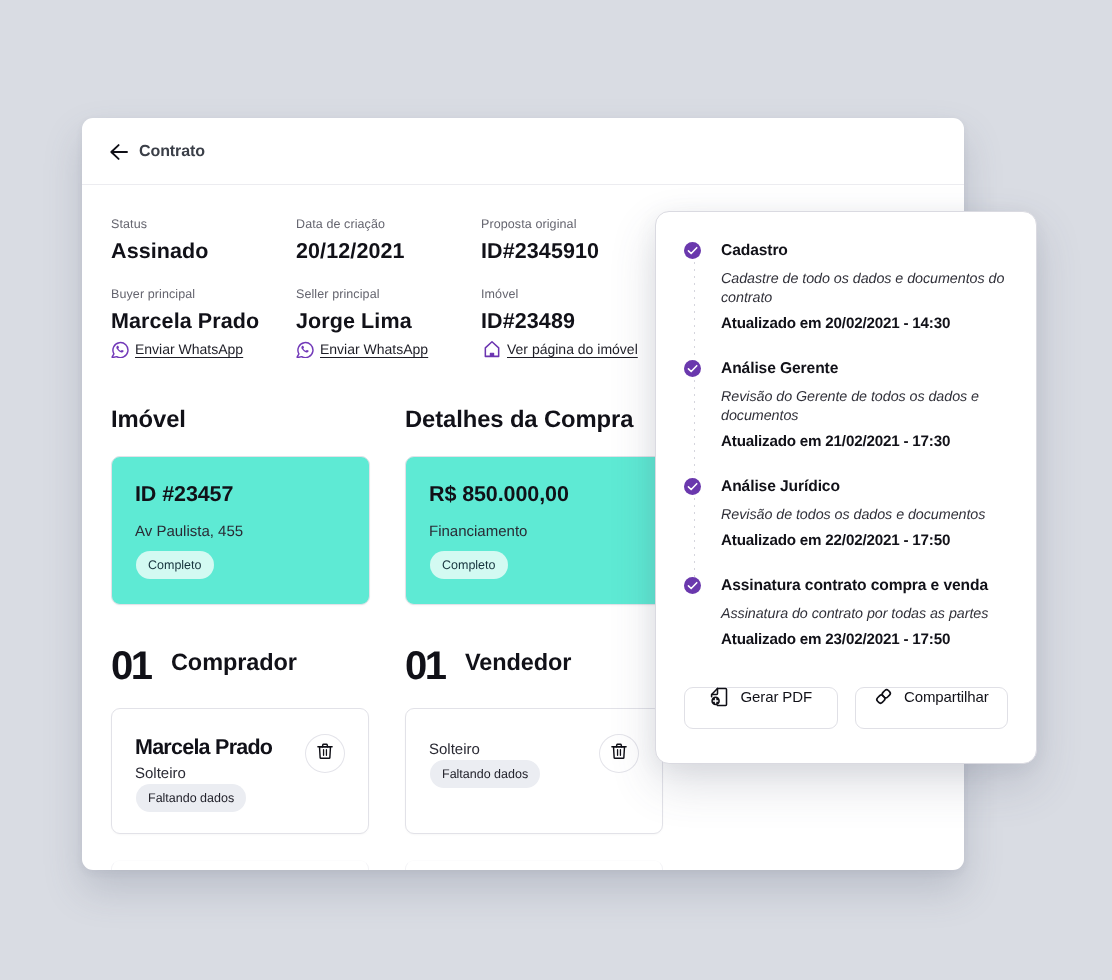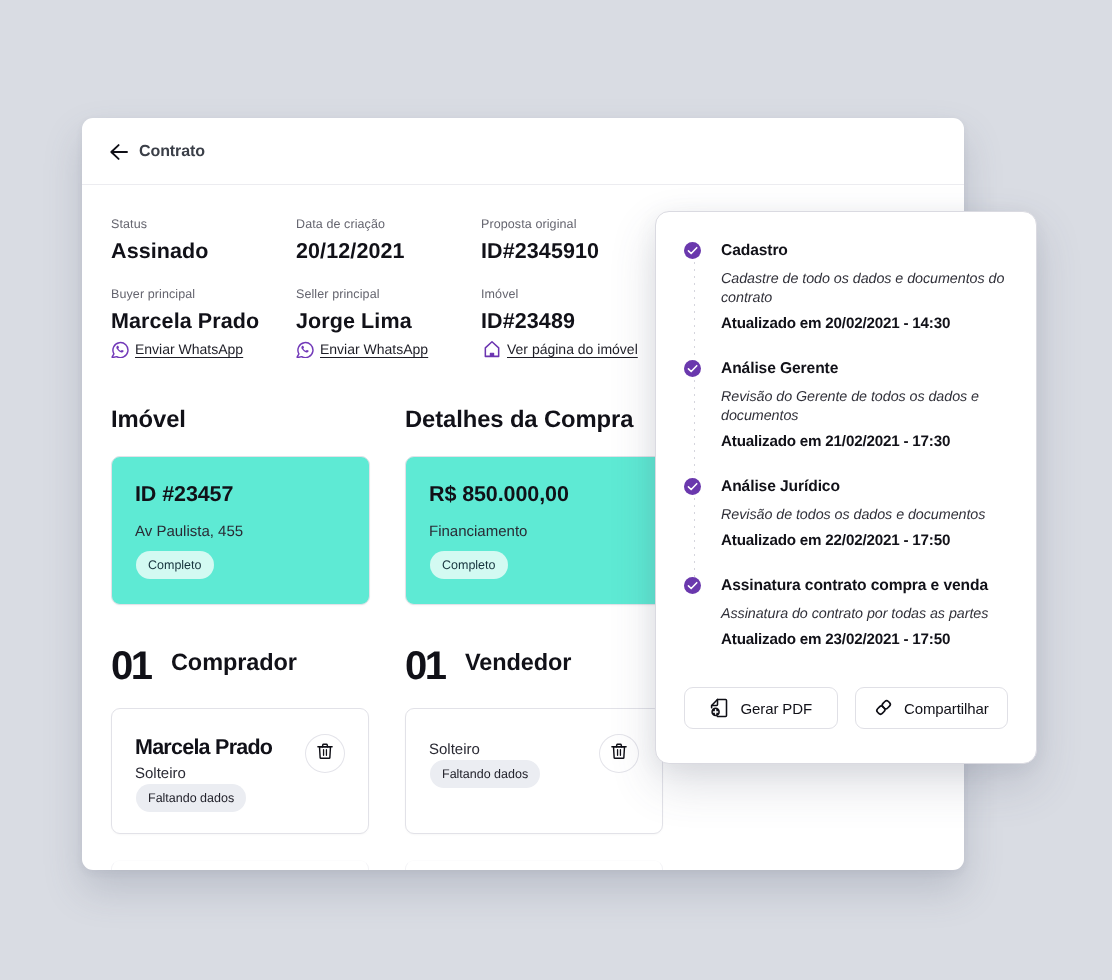--- a/index.html
+++ b/index.html
@@ -93,21 +93,21 @@
   }
   .step.last { padding-bottom: 0; }
   .step.last::before { display: none; }
   .step-check { position: absolute; left: 0; top: 1px; width: 18px; height: 18px; display:block; }
   .step-title { font-size: 15.6px; font-weight: bold; color: #111118; letter-spacing: -.1px; line-height: 20px; }
   .step-desc { font-size: 14.3px; color: #303039; line-height: 19px; margin-top: 9px; letter-spacing: -.05px; font-style: italic; }
   .step-upd { font-size: 15.2px; font-weight: bold; color: #111118; margin-top: 6px; line-height: 19px; letter-spacing: -.2px; }
 
   .panel-actions { display: flex; gap: 17px; margin-top: 38px; }
   .pbtn { height: 42px; border: 1px solid #e0e0e6; border-radius: 9px; background: #fff;
-          display: flex; align-items: center; justify-content: center; gap: 11px;
+          display: flex; align-items: flex-start; justify-content: center; gap: 11px;
           font-size: 15px; color: #111118; font-weight: normal;
           font-family: "Liberation Sans", sans-serif; letter-spacing: -.1px; }
   .pbtn .ico { display: flex; align-items: center; margin-top: -1px; }
   .pbtn-pdf { width: 154px; }
   .pbtn-share { width: 154px; }
 </style>
 </head>
 <body>
 
 <div class="stage">

